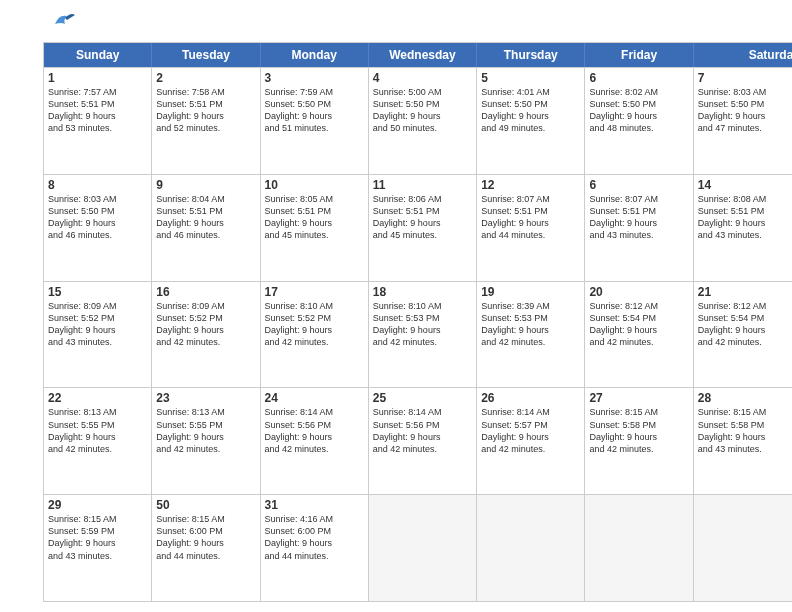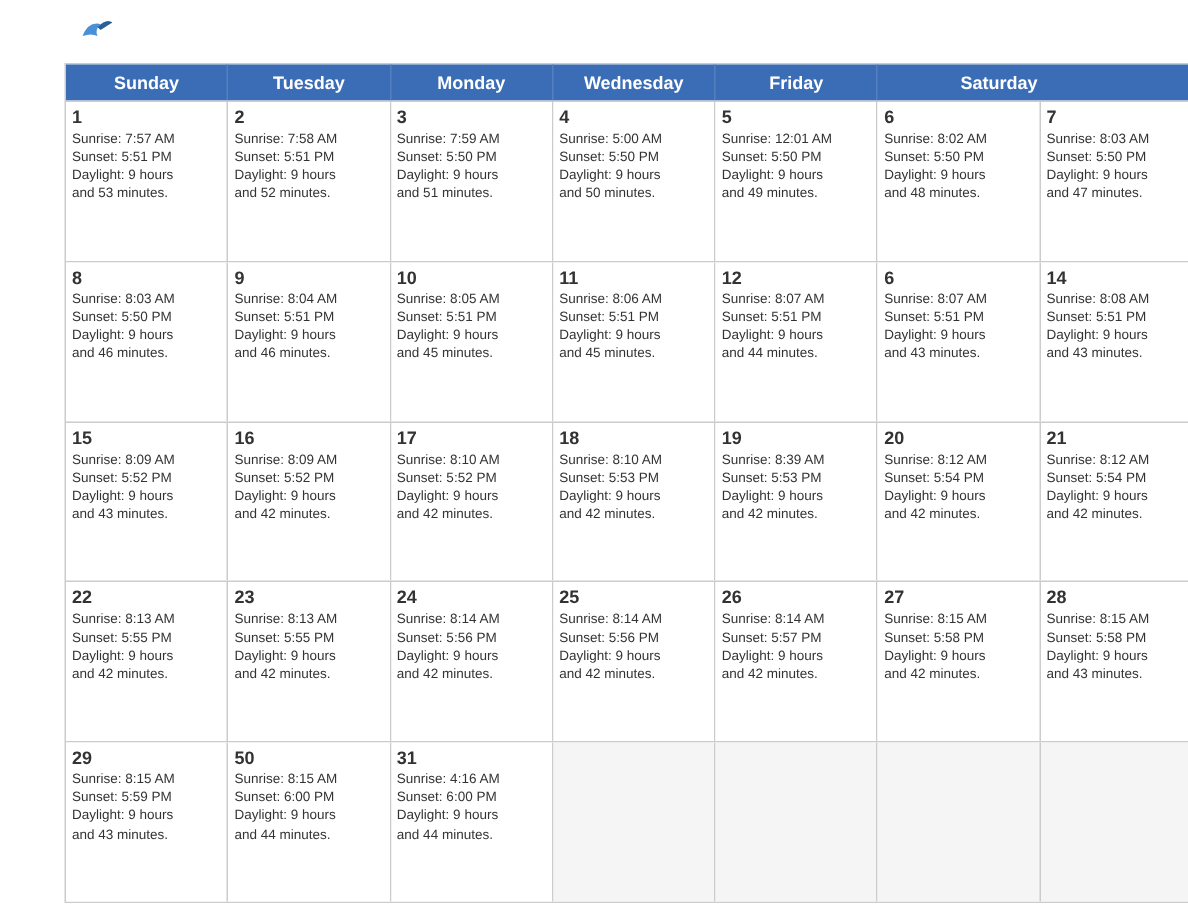--- a/index.html
+++ b/index.html
@@ -124,20 +124,21 @@
       <div class="location"></div>
     </div>
   </div>
 
   <div class="calendar">
     <div class="cal-header" id="cal-header">
         <div class="cal-header-cell">Sunday</div>
         <div class="cal-header-cell">Tuesday</div>
         <div class="cal-header-cell">Monday</div>
         <div class="cal-header-cell">Wednesday</div>
+        <div class="cal-header-cell">Thursday</div>
         <div class="cal-header-cell">Friday</div>
         <div class="cal-header-cell">Saturday</div>
       </div>
     <div class="cal-body" id="cal-body">
         <div class="cal-row">
           <div class="cal-cell">
             <span class="day-num">1</span>
             <div class="cell-text">Sunrise: 7:57 AM</div>
             <div class="cell-text">Sunset: 5:51 PM</div>
             <div class="cell-text">Daylight: 9 hours</div>
@@ -159,21 +160,21 @@
           </div>
           <div class="cal-cell">
             <span class="day-num">4</span>
             <div class="cell-text">Sunrise: 5:00 AM</div>
             <div class="cell-text">Sunset: 5:50 PM</div>
             <div class="cell-text">Daylight: 9 hours</div>
             <div class="cell-text">and 50 minutes.</div>
           </div>
           <div class="cal-cell">
             <span class="day-num">5</span>
-            <div class="cell-text">Sunrise: 12:01 AM</div>
+            <div class="cell-text">Sunrise: 4:01 AM</div>
             <div class="cell-text">Sunset: 5:50 PM</div>
             <div class="cell-text">Daylight: 9 hours</div>
             <div class="cell-text">and 49 minutes.</div>
           </div>
           <div class="cal-cell">
             <span class="day-num">6</span>
             <div class="cell-text">Sunrise: 8:02 AM</div>
             <div class="cell-text">Sunset: 5:50 PM</div>
             <div class="cell-text">Daylight: 9 hours</div>
             <div class="cell-text">and 48 minutes.</div>

